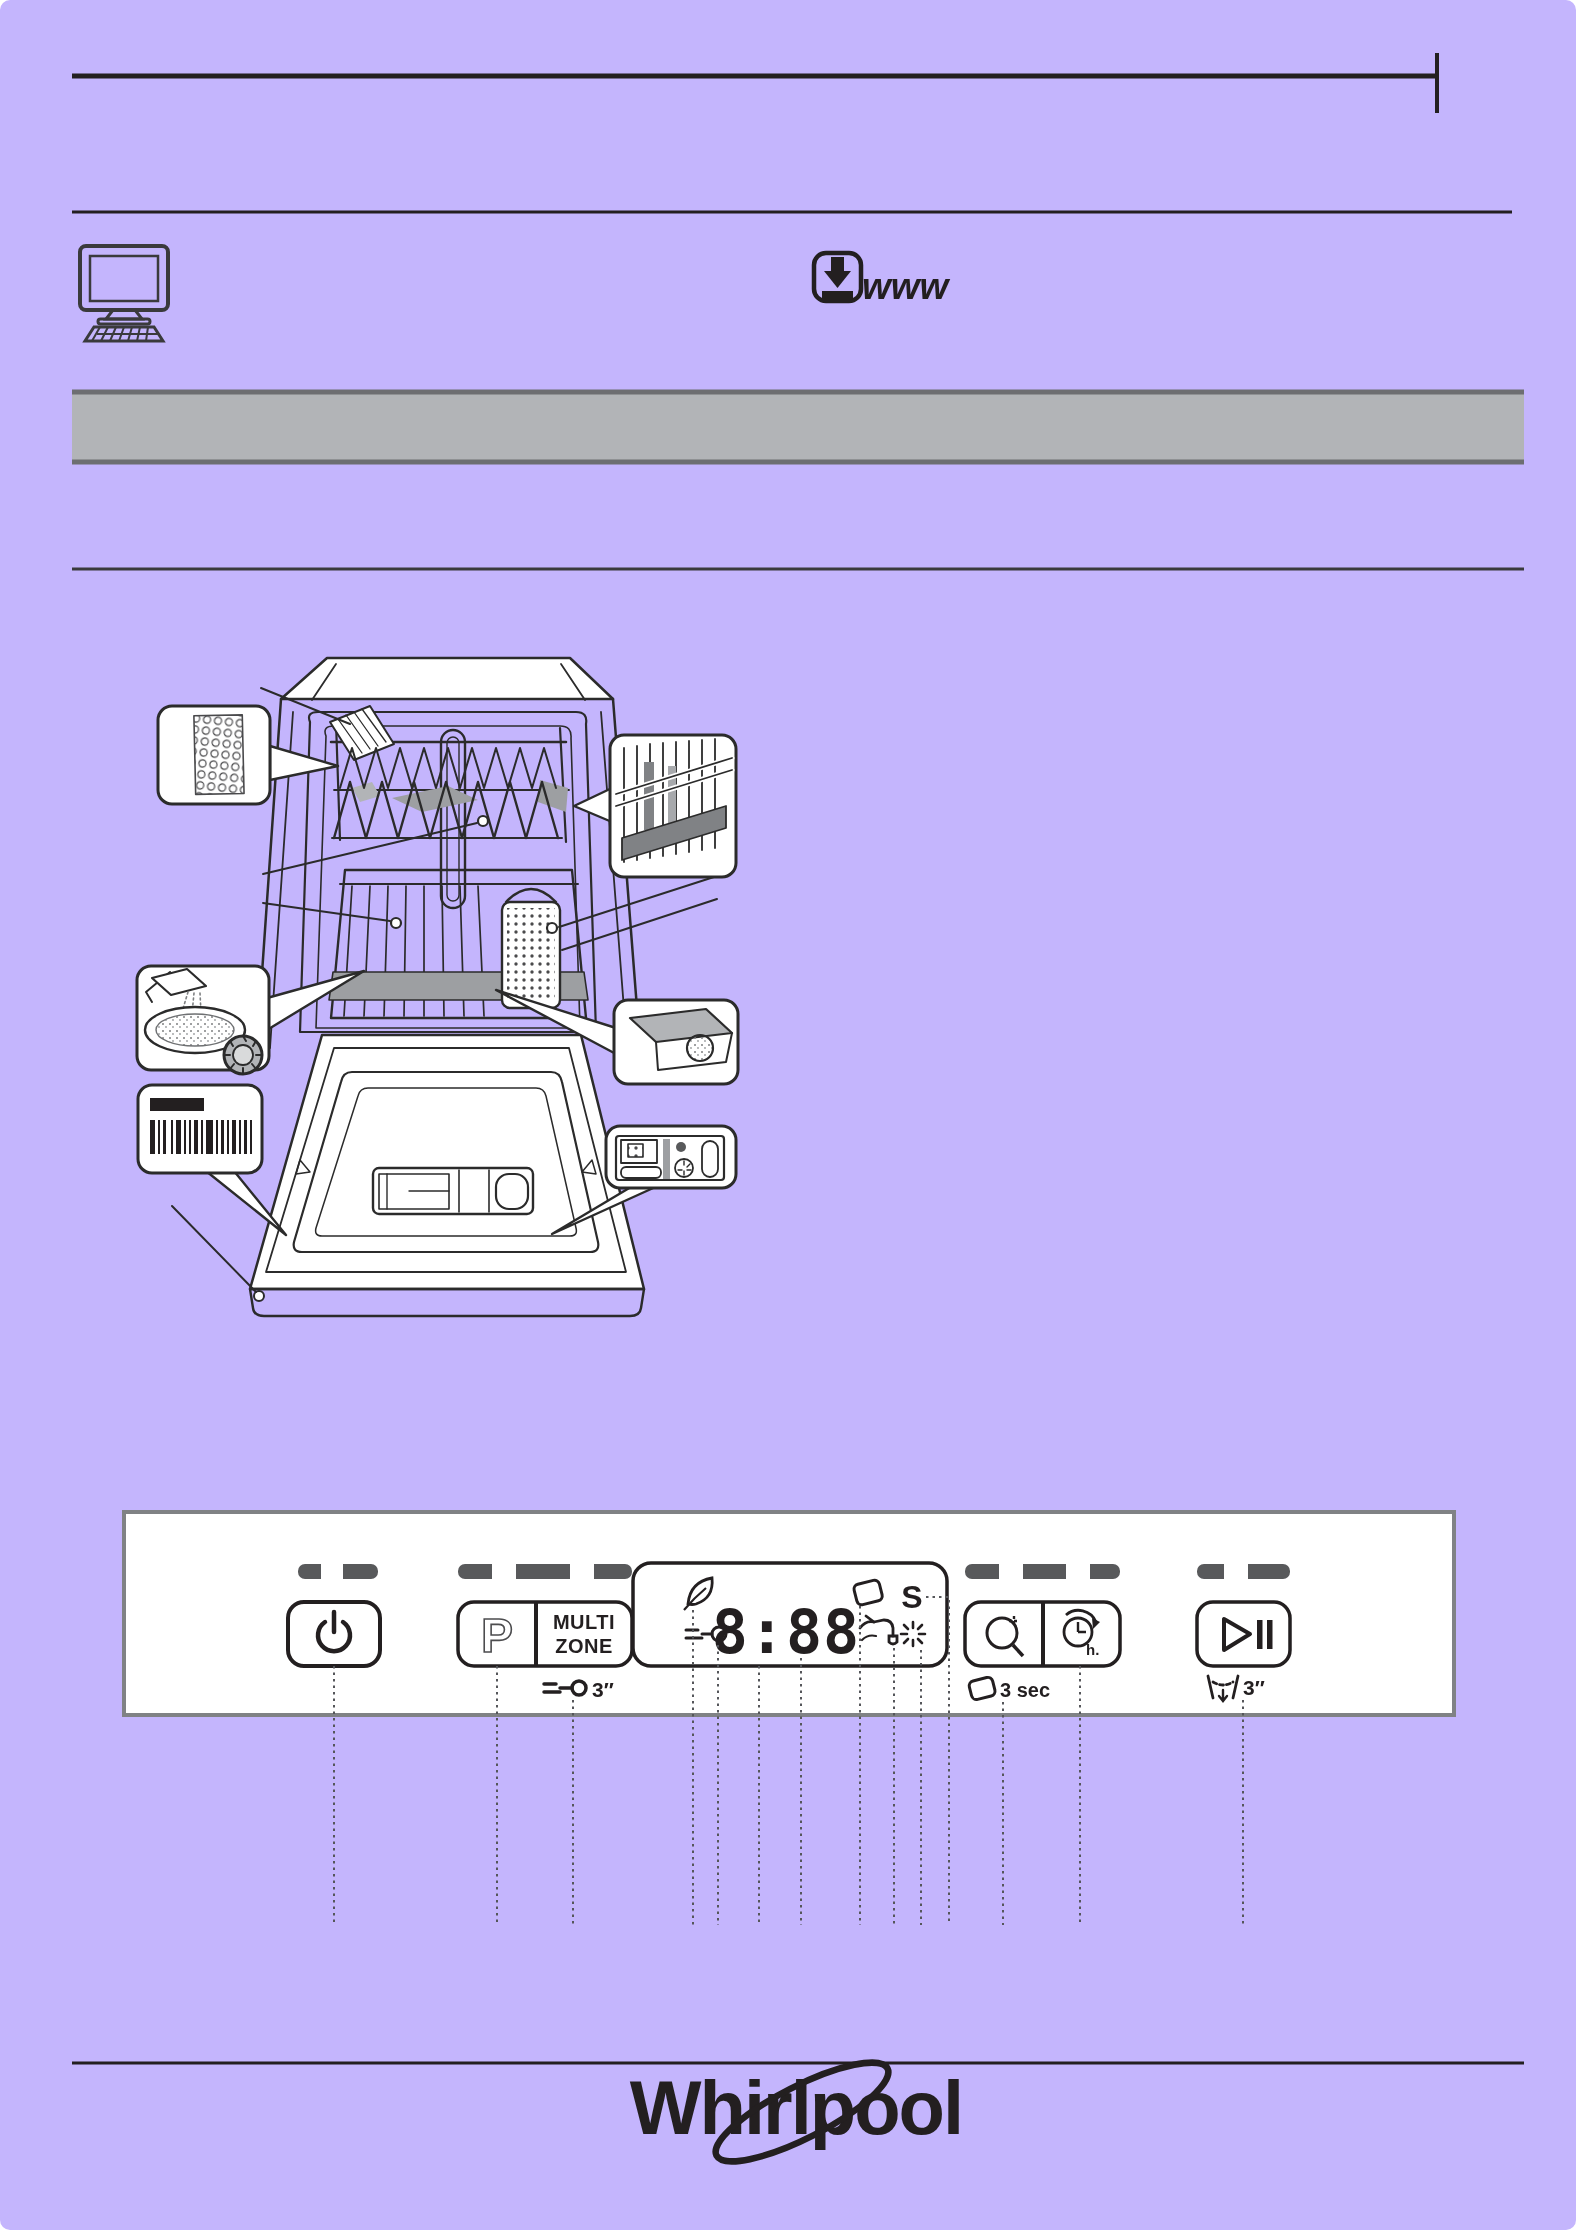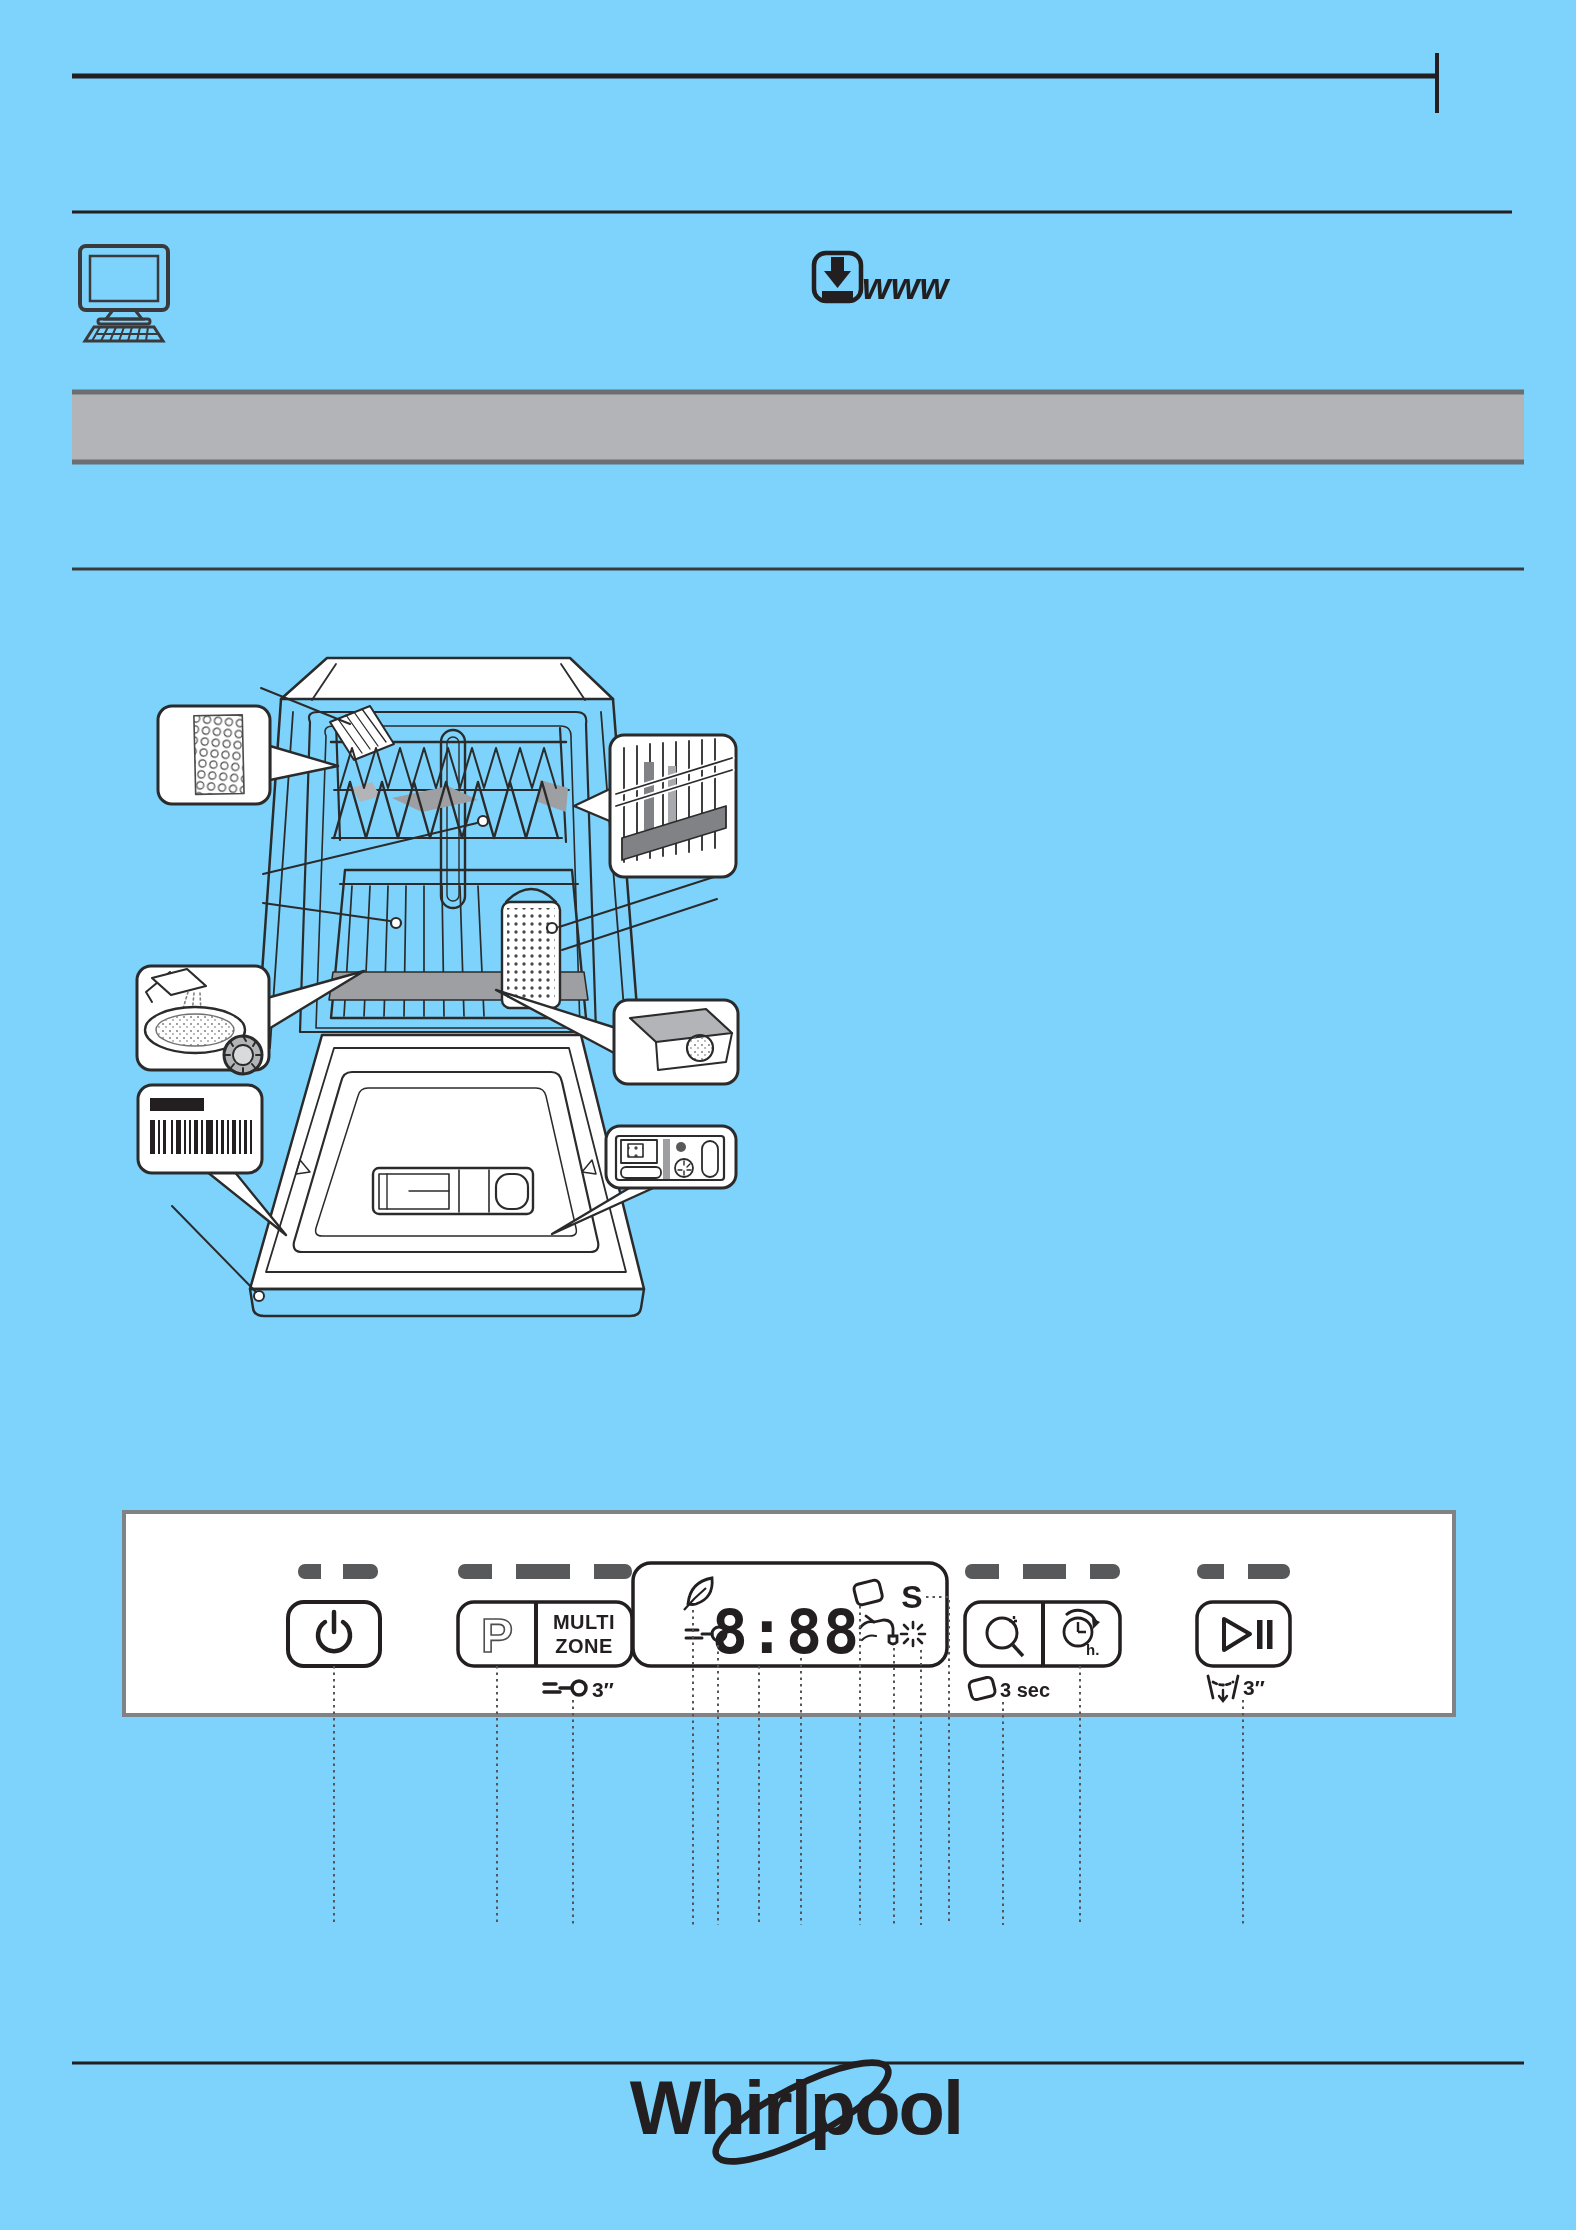--- a/index.html
+++ b/index.html
@@ -1,17 +1,17 @@
 <!DOCTYPE html>
 <html><head>
 <meta charset="utf-8">
 <style>
   html,body{margin:0;padding:0;background:#ffffff;}
-  .page{position:relative;width:1576px;height:2230px;background:#7dd3fc;overflow:hidden;
-        font-family:"Liberation Sans", sans-serif;}
+  .page{position:relative;width:1576px;height:2230px;background:#c4b5fd;overflow:hidden;
+        font-family:"Liberation Sans", sans-serif;border-radius:10px;}
   svg text{font-family:"Liberation Sans", sans-serif;}
   .seg{font-family:"DejaVu Sans Mono", monospace;}
 </style>
 </head>
 <body>
 
 <div class="page">
 <svg width="1576" height="2230" viewBox="0 0 1576 2230" xmlns="http://www.w3.org/2000/svg">
 <defs>
   <pattern id="dots" width="8" height="8" patternUnits="userSpaceOnUse">

